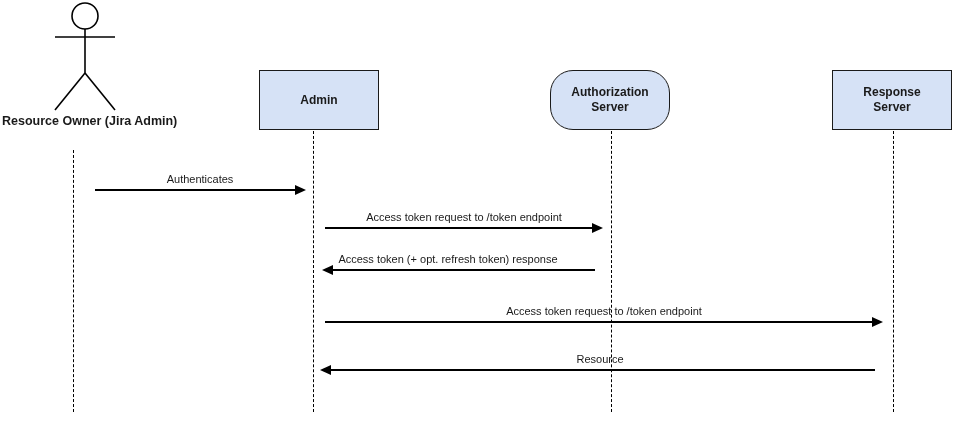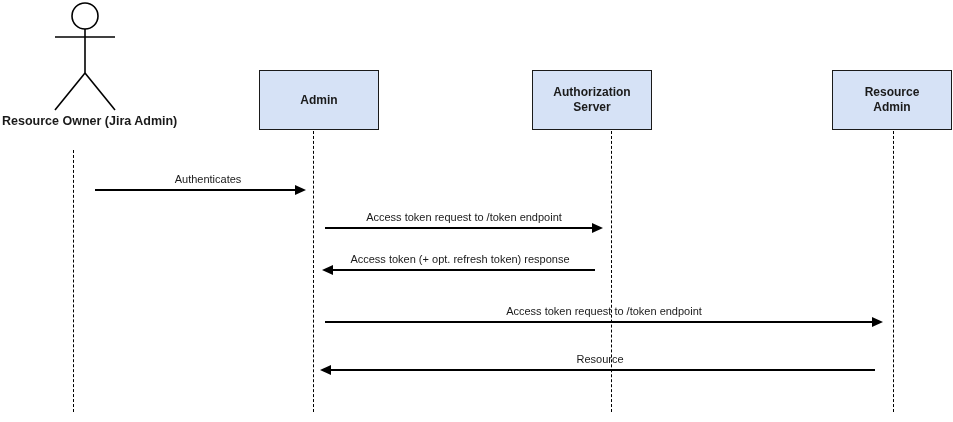--- a/index.html
+++ b/index.html
@@ -42,21 +42,21 @@
     align-items: center;
     justify-content: center;
     text-align: center;
     font-size: 12px;
     font-weight: 700;
     color: var(--text, #1a1a1a);
     padding: 0 14px;
     line-height: 1.25;
   }
   .p-client   { left: 259px; }
-  .p-auth     { left: 532px; }
+  .p-auth     { left: 550px; border-radius: 23px; }
   .p-resource { left: 832px; }
 
   .lifeline {
     position: absolute;
     width: 0;
     border-left: 1px dashed var(--line, #000);
   }
   .ll-actor    { left: 73px;  top: 150px; height: 262px; }
   .ll-client   { left: 313px; top: 131px; height: 281px; }
   .ll-auth     { left: 611px; top: 131px; height: 281px; }
@@ -81,29 +81,29 @@
     position: absolute;
     transform: translateX(-50%);
     font-size: 11px;
     color: var(--text, #1a1a1a);
     white-space: nowrap;
   }
 
   
   .m1-line  { left: 95px;  top: 189px; width: 200px; }
   .m1-head  { left: 295px; top: 185px; }
-  .m1-label { left: 208px; top: 173px; }
+  .m1-label { left: 200px; top: 173px; }
   
   .m2-line  { left: 325px; top: 227px; width: 267px; }
   .m2-head  { left: 592px; top: 223px; }
   .m2-label { left: 464px; top: 211px; }
   
   .m3-line  { left: 333px; top: 269px; width: 262px; }
   .m3-head  { left: 322px; top: 265px; }
-  .m3-label { left: 460px; top: 253px; }
+  .m3-label { left: 448px; top: 253px; }
   
   .m4-line  { left: 325px; top: 321px; width: 547px; }
   .m4-head  { left: 872px; top: 317px; }
   .m4-label { left: 604px; top: 305px; }
   
   .m5-line  { left: 331px; top: 369px; width: 544px; }
   .m5-head  { left: 320px; top: 365px; }
   .m5-label { left: 600px; top: 353px; }
 </style>
 </head>
@@ -120,21 +120,21 @@
   </svg>
   <div class="actor-label">Resource Owner (Jira Admin)</div>
 
   <div class="participant p-client">
     <span>Admin</span>
   </div>
   <div class="participant p-auth">
     <span>Authorization Server</span>
   </div>
   <div class="participant p-resource">
-    <span>Resource Admin</span>
+    <span>Response Server</span>
   </div>
 
   <div class="lifeline ll-actor"></div>
   <div class="lifeline ll-client"></div>
   <div class="lifeline ll-auth"></div>
   <div class="lifeline ll-resource"></div>
 
   <div class="msg-label m1-label">Authenticates</div>
   <div class="msg-line m1-line"></div>
   <div class="arrowhead right m1-head"></div>

